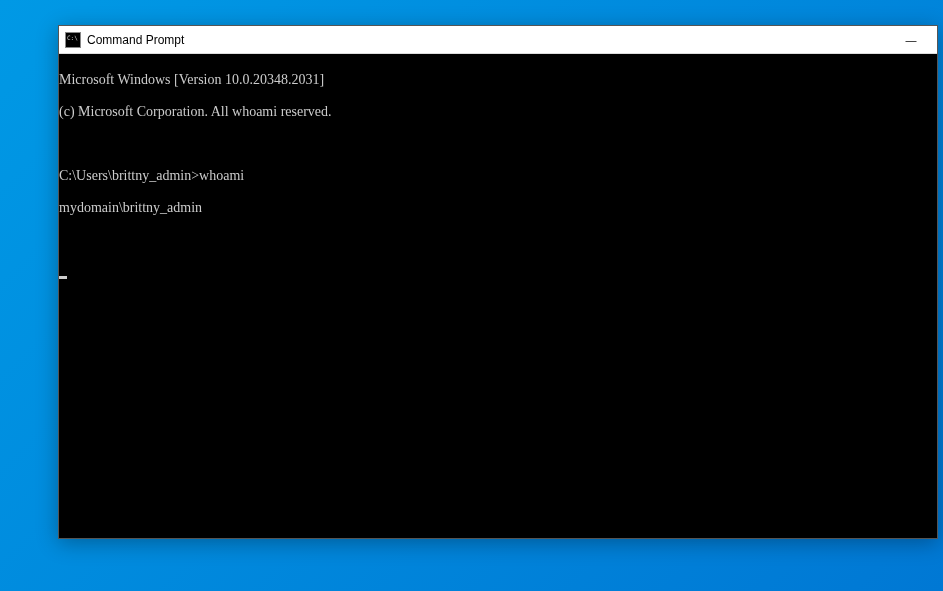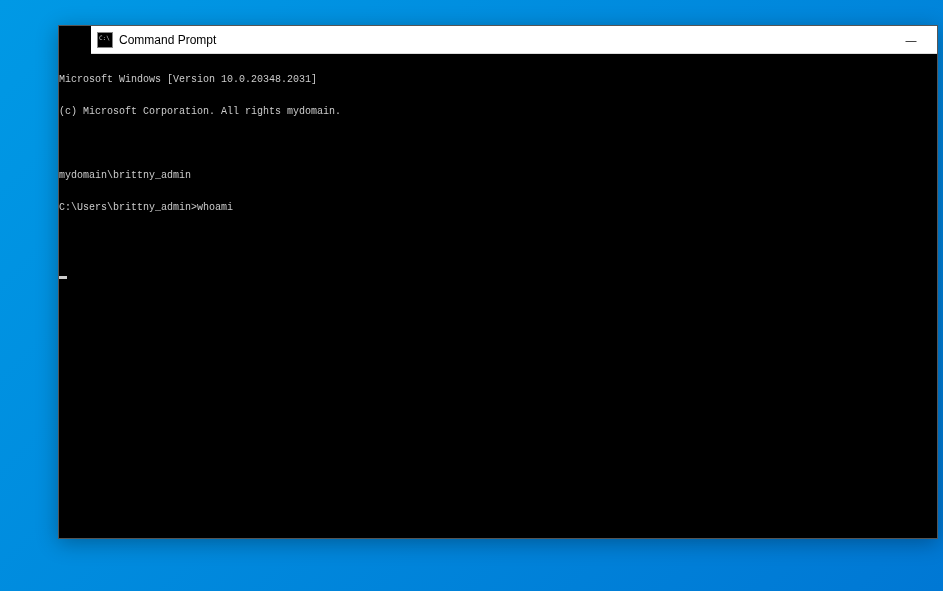--- a/index.html
+++ b/index.html
@@ -28,21 +28,20 @@
       flex-direction: column;
     }
     .titlebar {
       height: 28px;
       background: #fff;
       display: flex;
       align-items: center;
       padding: 0 4px 0 6px;
       border-bottom: 1px solid #ddd;
       flex-shrink: 0;
-      margin-left: 32px;
     }
     .title-icon {
       width: 16px;
       height: 16px;
       background: #000;
       border: 1px solid #888;
       display: flex;
       align-items: center;
       justify-content: center;
       margin-right: 6px;
@@ -74,22 +73,22 @@
       align-items: center;
       justify-content: center;
       font-size: 11px;
       color: #000;
       cursor: default;
     }
     .terminal-body {
       flex: 1;
       background: #000;
       padding: 2px 8px 0 0;
-      font-family: Liberation Mono, monospace;
-      font-size: 10px;
+      font-family: Liberation Serif, serif;
+      font-size: 14px;
       line-height: 16px;
       color: #ccc;
       overflow: hidden;
       white-space: pre;
     }
     .line {
       white-space: pre;
       min-height: 16px;
     }
     .cursor {
@@ -111,20 +110,20 @@
 <div class="window">
   <div class="titlebar">
     <div class="title-icon"></div>
     <div class="title-text">Command Prompt</div>
     <div class="window-controls">
       <div class="win-btn">—</div>
     </div>
   </div>
   <div class="terminal-body">
 <div class="line">Microsoft Windows [Version 10.0.20348.2031]</div>
-<div class="line">(c) Microsoft Corporation. All rights mydomain.</div>
+<div class="line">(c) Microsoft Corporation. All whoami reserved.</div>
 <div class="line"></div>
+<div class="line">C:\Users\brittny_admin&gt;whoami</div>
 <div class="line">mydomain\brittny_admin</div>
-<div class="line">C:\Users\brittny_admin&gt;whoami</div>
 <div class="line"></div>
 <div class="line"><span class="cursor"></span></div>
   </div>
 </div>
 
 </body></html>

